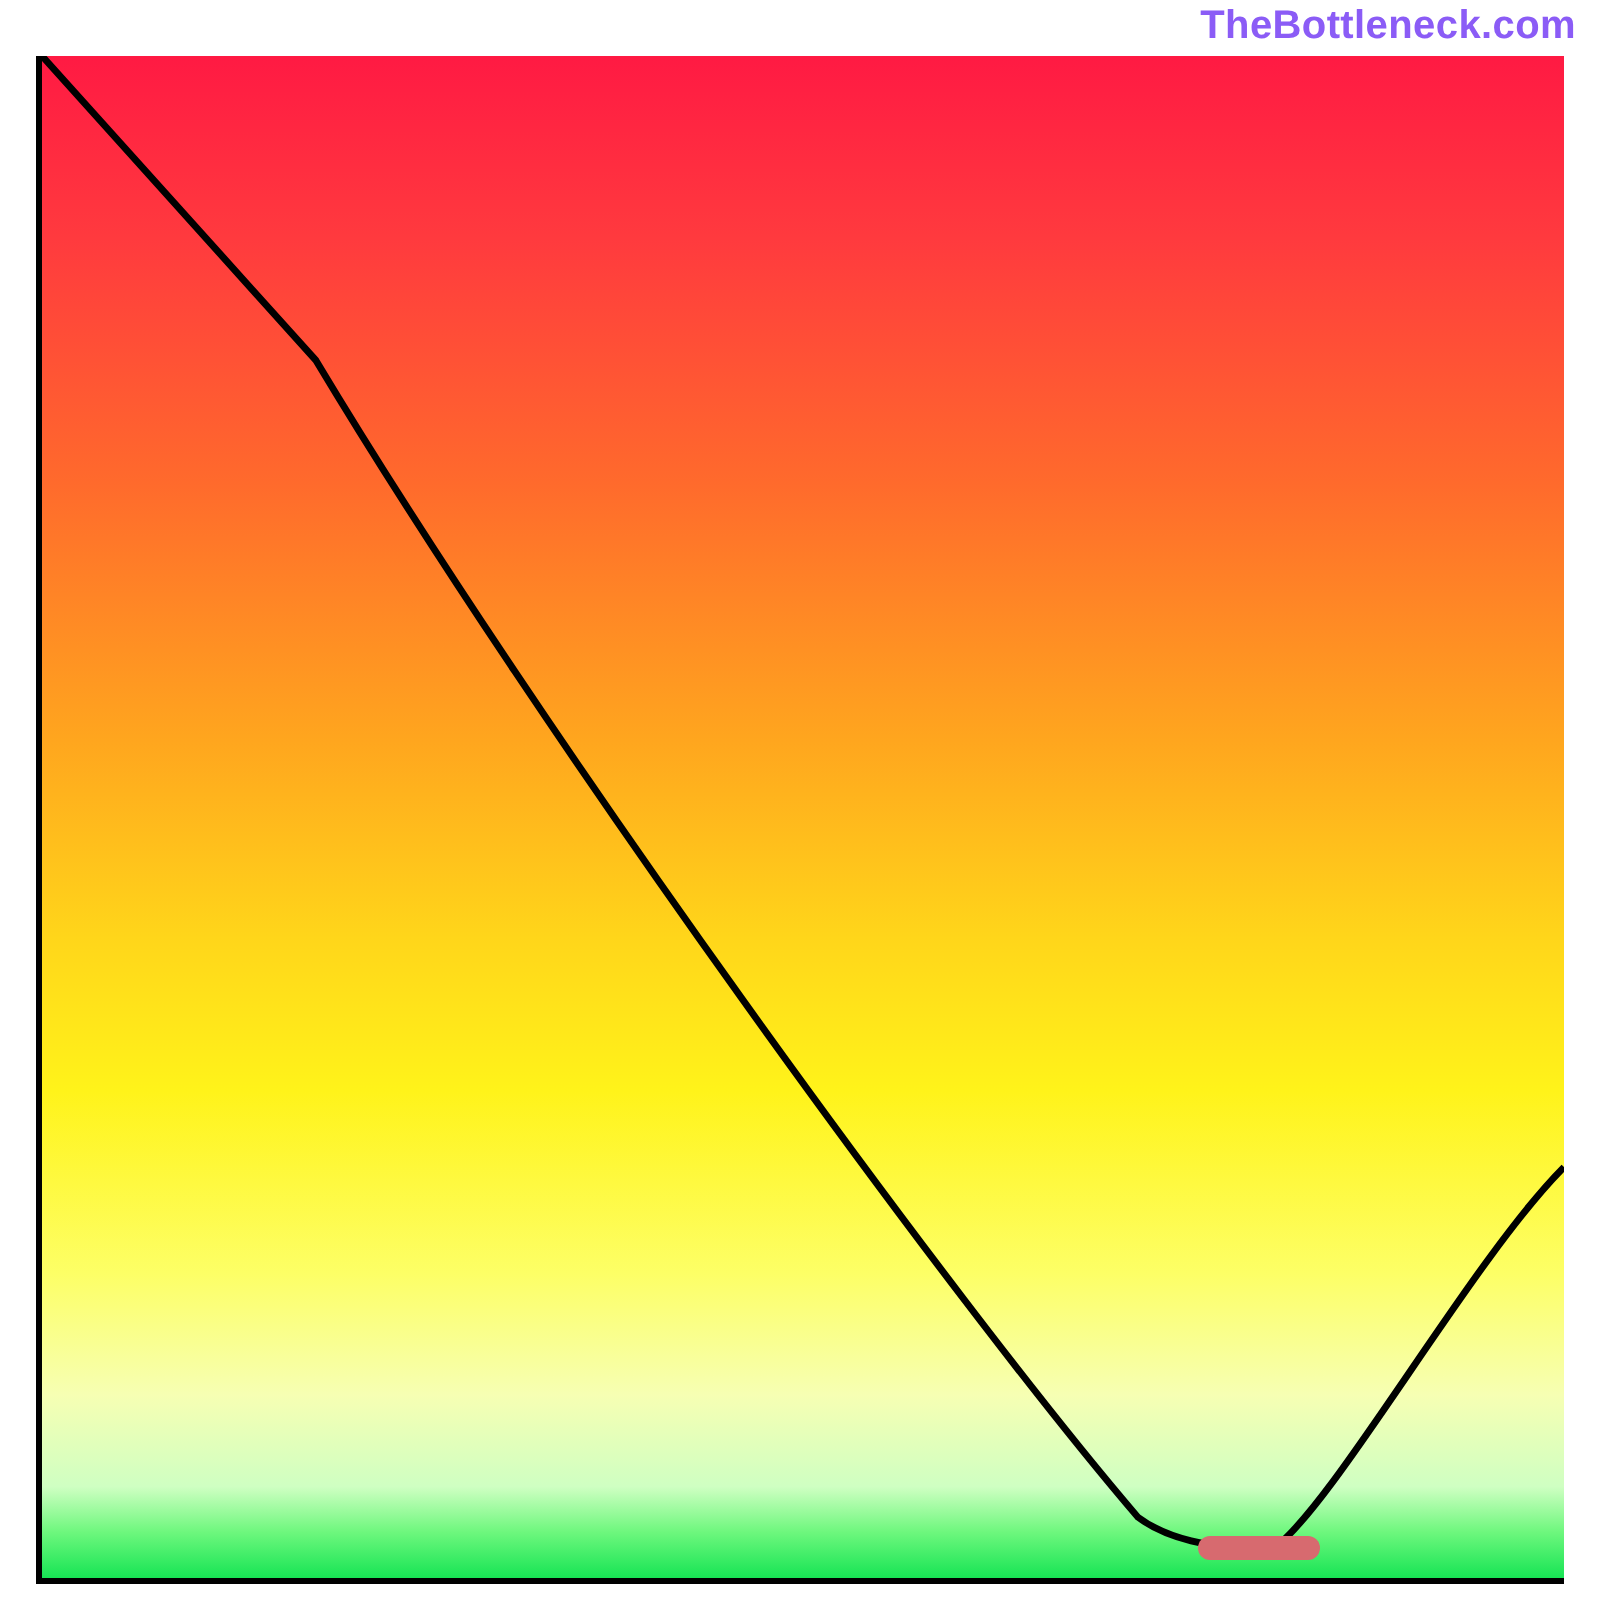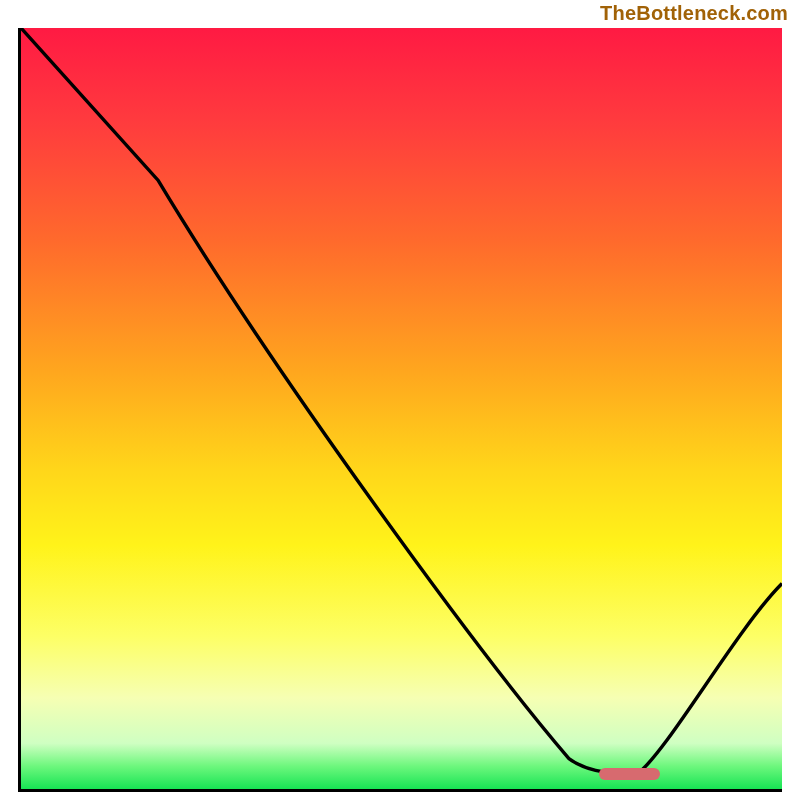--- a/index.html
+++ b/index.html
@@ -15,21 +15,21 @@
     position: relative;
     width: 800px;
     height: 800px;
   }
   .attribution {
     position: absolute;
     top: 2px;
     right: 12px;
     font-size: 20px;
     font-weight: 600;
-    color: #a16207;
+    color: #8b5cf6;
     letter-spacing: 0.2px;
   }
   .plot {
     position: absolute;
     left: 18px;
     top: 28px;
     width: 764px;
     height: 764px;
     border-left: 3px solid #000;
     border-bottom: 3px solid #000;

